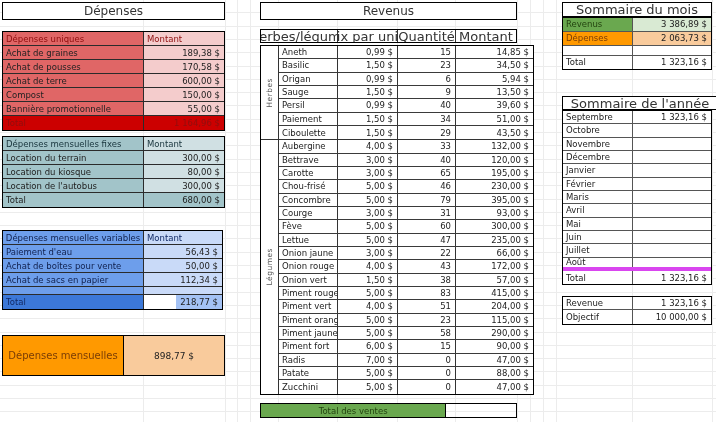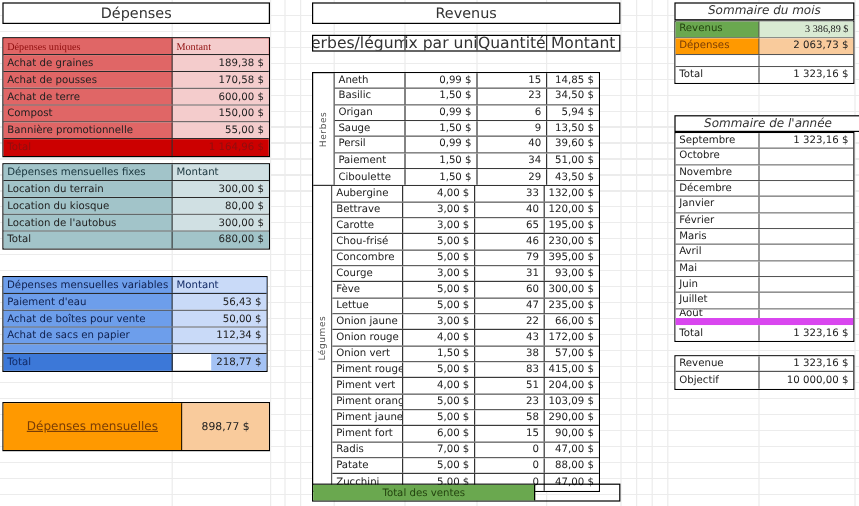--- a/index.html
+++ b/index.html
@@ -14,46 +14,46 @@
     box-shadow:143px 0 0 #ececec,225px 0 0 #ececec,237px 0 0 #ececec,250px 0 0 #ececec,
                278px 0 0 #ececec,337px 0 0 #ececec,397px 0 0 #ececec,455px 0 0 #ececec,
                517px 0 0 #ececec,530px 0 0 #ececec,543px 0 0 #ececec,556px 0 0 #ececec,
                632px 0 0 #ececec,712px 0 0 #ececec;}
   .abs{position:absolute;}
   .cell{display:flex;align-items:center;overflow:hidden;white-space:nowrap;padding:0 3px;}
   .r{justify-content:flex-end;padding-right:4px;}
   .c{justify-content:center;}
   .box-title{border:1px solid #000;background:#fff;display:flex;align-items:center;justify-content:center;
     font-size:12px;color:#333;}
-  .sm-title{font-size:10px;font-style:italic;}
+  .sm-title{font-size:13px;}
   
   .tbl{border:1px solid #000;background:#fff;}
   .row2{display:flex;height:14px;border-bottom:1px solid #2b2b2b;}
   .row2:last-child{border-bottom:none;}
   .rows2 .row2:last-child{border-bottom:1px solid #2b2b2b;}
   .row2 .lbl{width:141px;border-right:1px solid #2b2b2b;}
   .row2 .amt{width:80px;flex:1;}
   
-  .uniq .hdr{background:var(--redHeader,#cc0000);color:var(--redTextDark,#8f0e0e);font-family:Liberation Serif, serif;}
+  .uniq .hdr{background:var(--redHeader,#cc0000);color:var(--redTextDark,#8f0e0e);}
   .uniq .row2 .lbl{background:var(--redRow,#e06666);}
   .uniq .row2 .amt{background:var(--redLight,#f4cccc);}
   .uniq .total .lbl,.uniq .total .amt{background:var(--redHeader,#cc0000);color:var(--redTextDark,#8f0e0e);}
   .fixes .hdr{background:var(--tealHeader,#76a5af);color:#17333b;}
   .fixes .row2 .lbl{background:var(--tealRow,#a2c4c9);}
   .fixes .row2 .amt{background:var(--tealLight,#d0e0e3);}
   .fixes .total .lbl,.fixes .total .amt{background:var(--tealRow,#a2c4c9);}
   .vars .hdr{background:var(--blueHeader,#3c78d8);color:#122a66;}
   .vars .row2 .lbl{background:var(--blueRow,#6d9eeb);color:#10204d;}
   .vars .row2 .amt{background:var(--blueLight,#c9daf8);}
   .vars .rows2 .row2:nth-of-type(4){height:8px;}
   .vars .total .lbl{background:var(--blueHeader,#3c78d8);color:#122a66;}
   .vars .total .amt{background:var(--blueTotalAmt,#a4c2f4);margin-left:32px;}
   .orange-box{border:1px solid #000;display:flex;height:41px;}
-  .orange-box .lbl{width:149px;border-right:1px solid #000;background:var(--orange,#ff9900);
-    color:#7a3d05;font-size:10px;display:flex;align-items:center;justify-content:center;text-decoration:underline;}
+  .orange-box .lbl{width:121px;border-right:1px solid #000;background:var(--orange,#ff9900);
+    color:#7a3d05;font-size:10px;display:flex;align-items:center;justify-content:center;}
   .orange-box .amt{flex:1;background:var(--orangeLight,#f9cb9c);display:flex;align-items:center;justify-content:center;font-size:9px;}
   
   .rev-hdr{border:1px solid #000;background:#fff;display:flex;height:14px;font-size:13px;color:#333;}
   .rev-hdr .h1{width:77px;border-right:1px solid #333;}
   .rev-hdr .h2{width:60px;border-right:1px solid #333;}
   .rev-hdr .h3{width:58px;border-right:1px solid #333;}
   .rev-hdr .h4{flex:1;}
   .rev-tbl{border:1px solid #000;background:#fff;}
   .group{display:flex;border-bottom:1px solid #333;}
   .group:last-child{border-bottom:none;}
@@ -66,25 +66,25 @@
   .rrow .rprice{width:60px;border-right:1px solid #333;}
   .rrow .rqty{width:58px;border-right:1px solid #333;}
   .rrow .ramt{flex:1;}
   .rev-total{border:1px solid #000;display:flex;height:15px;}
   .rev-total .lbl{width:194px;background:var(--green,#6aa84f);color:#23430f;border-right:1px solid #000;
     display:flex;align-items:center;justify-content:center;}
   .rev-total .amt{flex:1;background:var(--greenLight,#d9ead3);display:flex;align-items:center;justify-content:flex-end;padding-right:4px;margin-top:48px;}
   
   .srow{display:flex;height:13.34px;border-bottom:1px solid #555;background:#fff;}
   .srow:last-child{border-bottom:none;}
-  .rows-r .srow:last-child{border-bottom:6px solid #d946ef;}
+  .rows-r .srow:last-child{border-bottom:4px solid #d946ef;}
   .srow .lbl{width:70px;border-right:1px solid #555;}
   .srow .amt{flex:1;}
   .mois .m-rev .lbl{background:var(--green,#6aa84f);color:#23430f;}
-  .mois .m-rev .amt{background:var(--greenLight,#d9ead3);font-family:Liberation Serif, serif;}
+  .mois .m-rev .amt{background:var(--greenLight,#d9ead3);}
   .mois .m-dep .lbl{background:var(--orange,#ff9900);color:#7a3d05;}
   .mois .m-dep .amt{background:var(--orangeLight,#f9cb9c);}
   .mois .m-rev,.mois .m-dep,.mois .m-total{height:13.8px;}
   .mois .m-empty{height:10px;}
 </style>
 </head>
 <body>
 
 <div class="sheet">
   <div class="vlines"></div>
@@ -197,21 +197,21 @@
 
   <div class="abs box-title" style="left:260px;top:2px;width:257px;height:18px;">Revenus</div>
 
   <div class="abs rev-hdr" style="left:260px;top:29px;width:257px;">
     <div class="cell h1 c">Herbes/légume</div>
     <div class="cell h2 c">Prix par unité</div>
     <div class="cell h3 c">Quantité</div>
     <div class="cell h4 c">Montant</div>
   </div>
 
-  <div class="abs rev-tbl" style="left:260px;top:60px;width:240px;">
+  <div class="abs rev-tbl" style="left:260px;top:45px;width:274px;">
     <div class="group">
       <div class="gcell">
         <span class="vtext">Herbes</span>
       </div>
       <div class="grows">
 
           <div class="rrow">
             <div class="cell rname">Aneth</div>
             <div class="cell rprice r">0,99 $</div>
             <div class="cell rqty r">15</div>
@@ -356,21 +356,21 @@
             <div class="cell rname">Piment vert</div>
             <div class="cell rprice r">4,00 $</div>
             <div class="cell rqty r">51</div>
             <div class="cell ramt r">204,00 $</div>
           </div>
 
           <div class="rrow">
             <div class="cell rname">Piment orange</div>
             <div class="cell rprice r">5,00 $</div>
             <div class="cell rqty r">23</div>
-            <div class="cell ramt r">103,09 $</div>
+            <div class="cell ramt r">115,00 $</div>
           </div>
 
           <div class="rrow">
             <div class="cell rname">Piment jaune</div>
             <div class="cell rprice r">5,00 $</div>
             <div class="cell rqty r">58</div>
             <div class="cell ramt r">290,00 $</div>
           </div>
 
           <div class="rrow">

